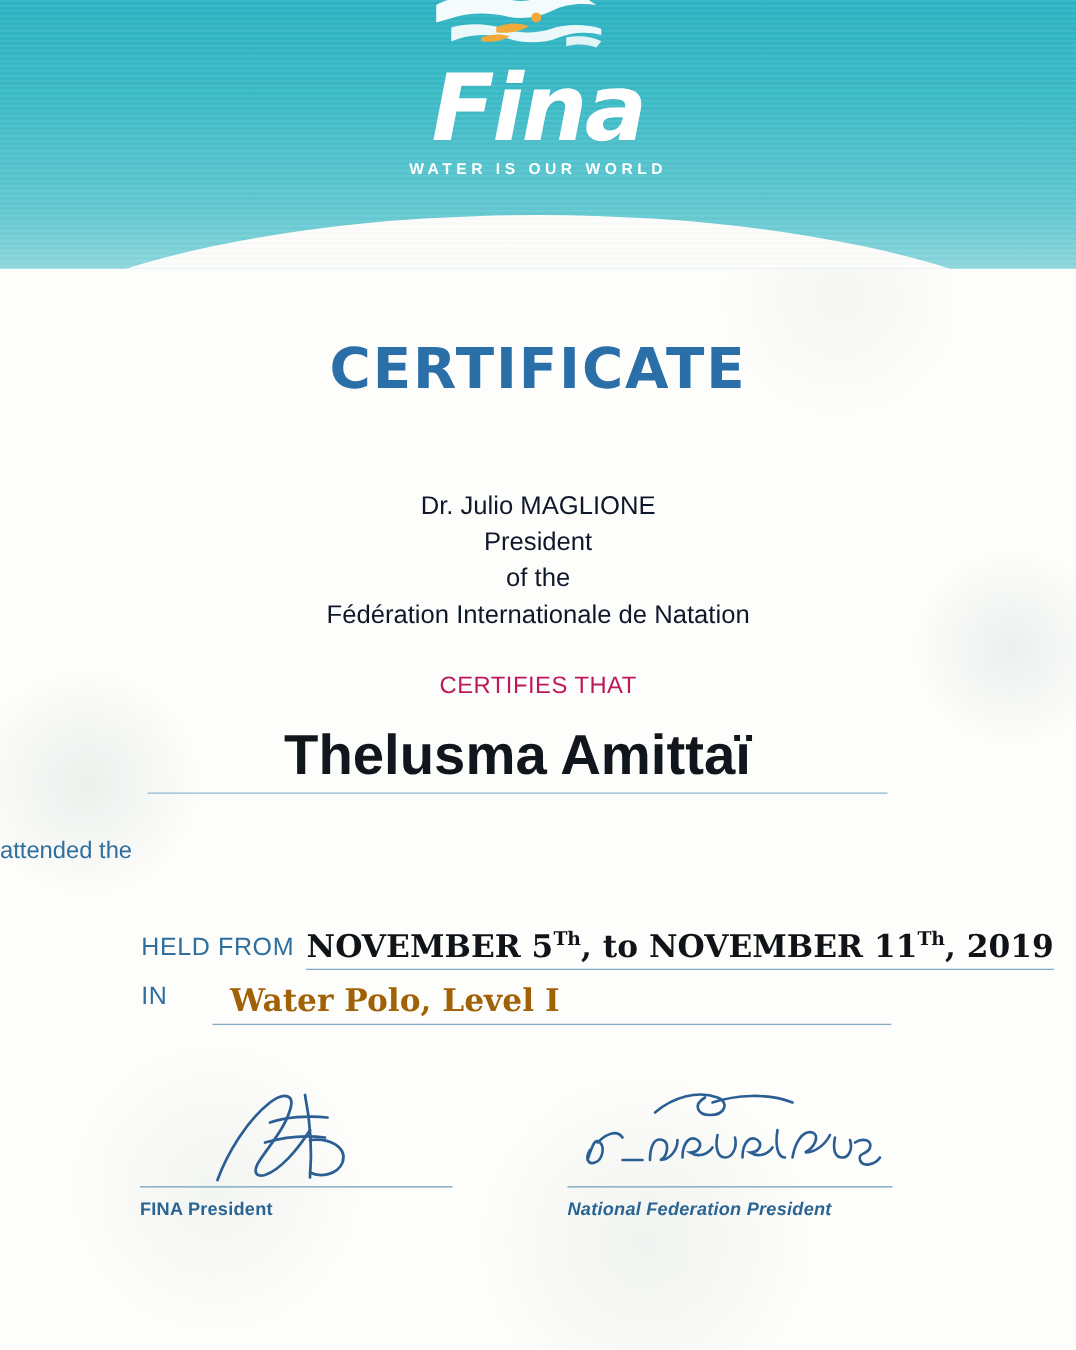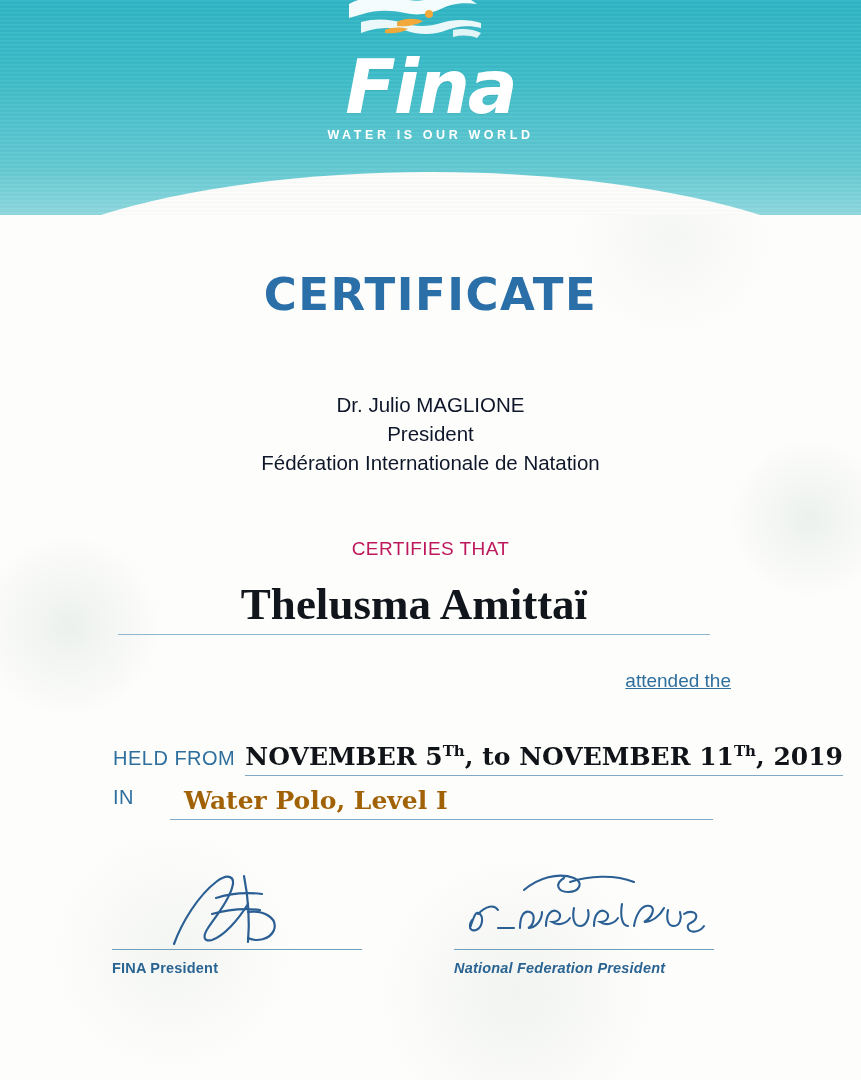--- a/index.html
+++ b/index.html
@@ -150,38 +150,37 @@
   .recipient-wrap {
     position: absolute;
     top: 578px;
     left: 118px;
     width: 592px;
     text-align: center;
     border-bottom: 1.5px solid #8fb7cf;
     padding-bottom: 4px;
   }
   .recipient-name {
-    font-family: Liberation Serif, serif;
+    font-family: Liberation Sans, sans-serif;
     font-weight: 700;
     font-size: 45px;
     color: #11161c;
     letter-spacing: 0px;
     line-height: 52px;
     white-space: nowrap;
   }
 
   .attended {
     position: absolute;
     top: 670px;
     left: 0;
     width: 731px;
-    text-align: right;
+    text-align: left;
     color: #2f6f9e;
     font-size: 19px;
-    text-decoration: underline;
   }
 
   
   .held-row {
     position: absolute;
     top: 742px;
     left: 113px;
     width: 600px;
     display: flex;
     align-items: flex-end;
@@ -294,20 +293,21 @@
     </div>
     <div class="logo-word">Fina</div>
     <div class="logo-tagline">WATER IS OUR WORLD</div>
   </div>
 
   <div class="title">CERTIFICATE</div>
 
   <div class="president-block">
     <div>Dr. Julio MAGLIONE</div>
     <div>President</div>
+    <div>of the</div>
     <div>Fédération Internationale de Natation</div>
   </div>
 
   <div class="certifies">CERTIFIES THAT</div>
 
   <div class="recipient-wrap">
     <div class="recipient-name">Thelusma Amittaï</div>
   </div>
 
   <div class="attended">attended the</div>

